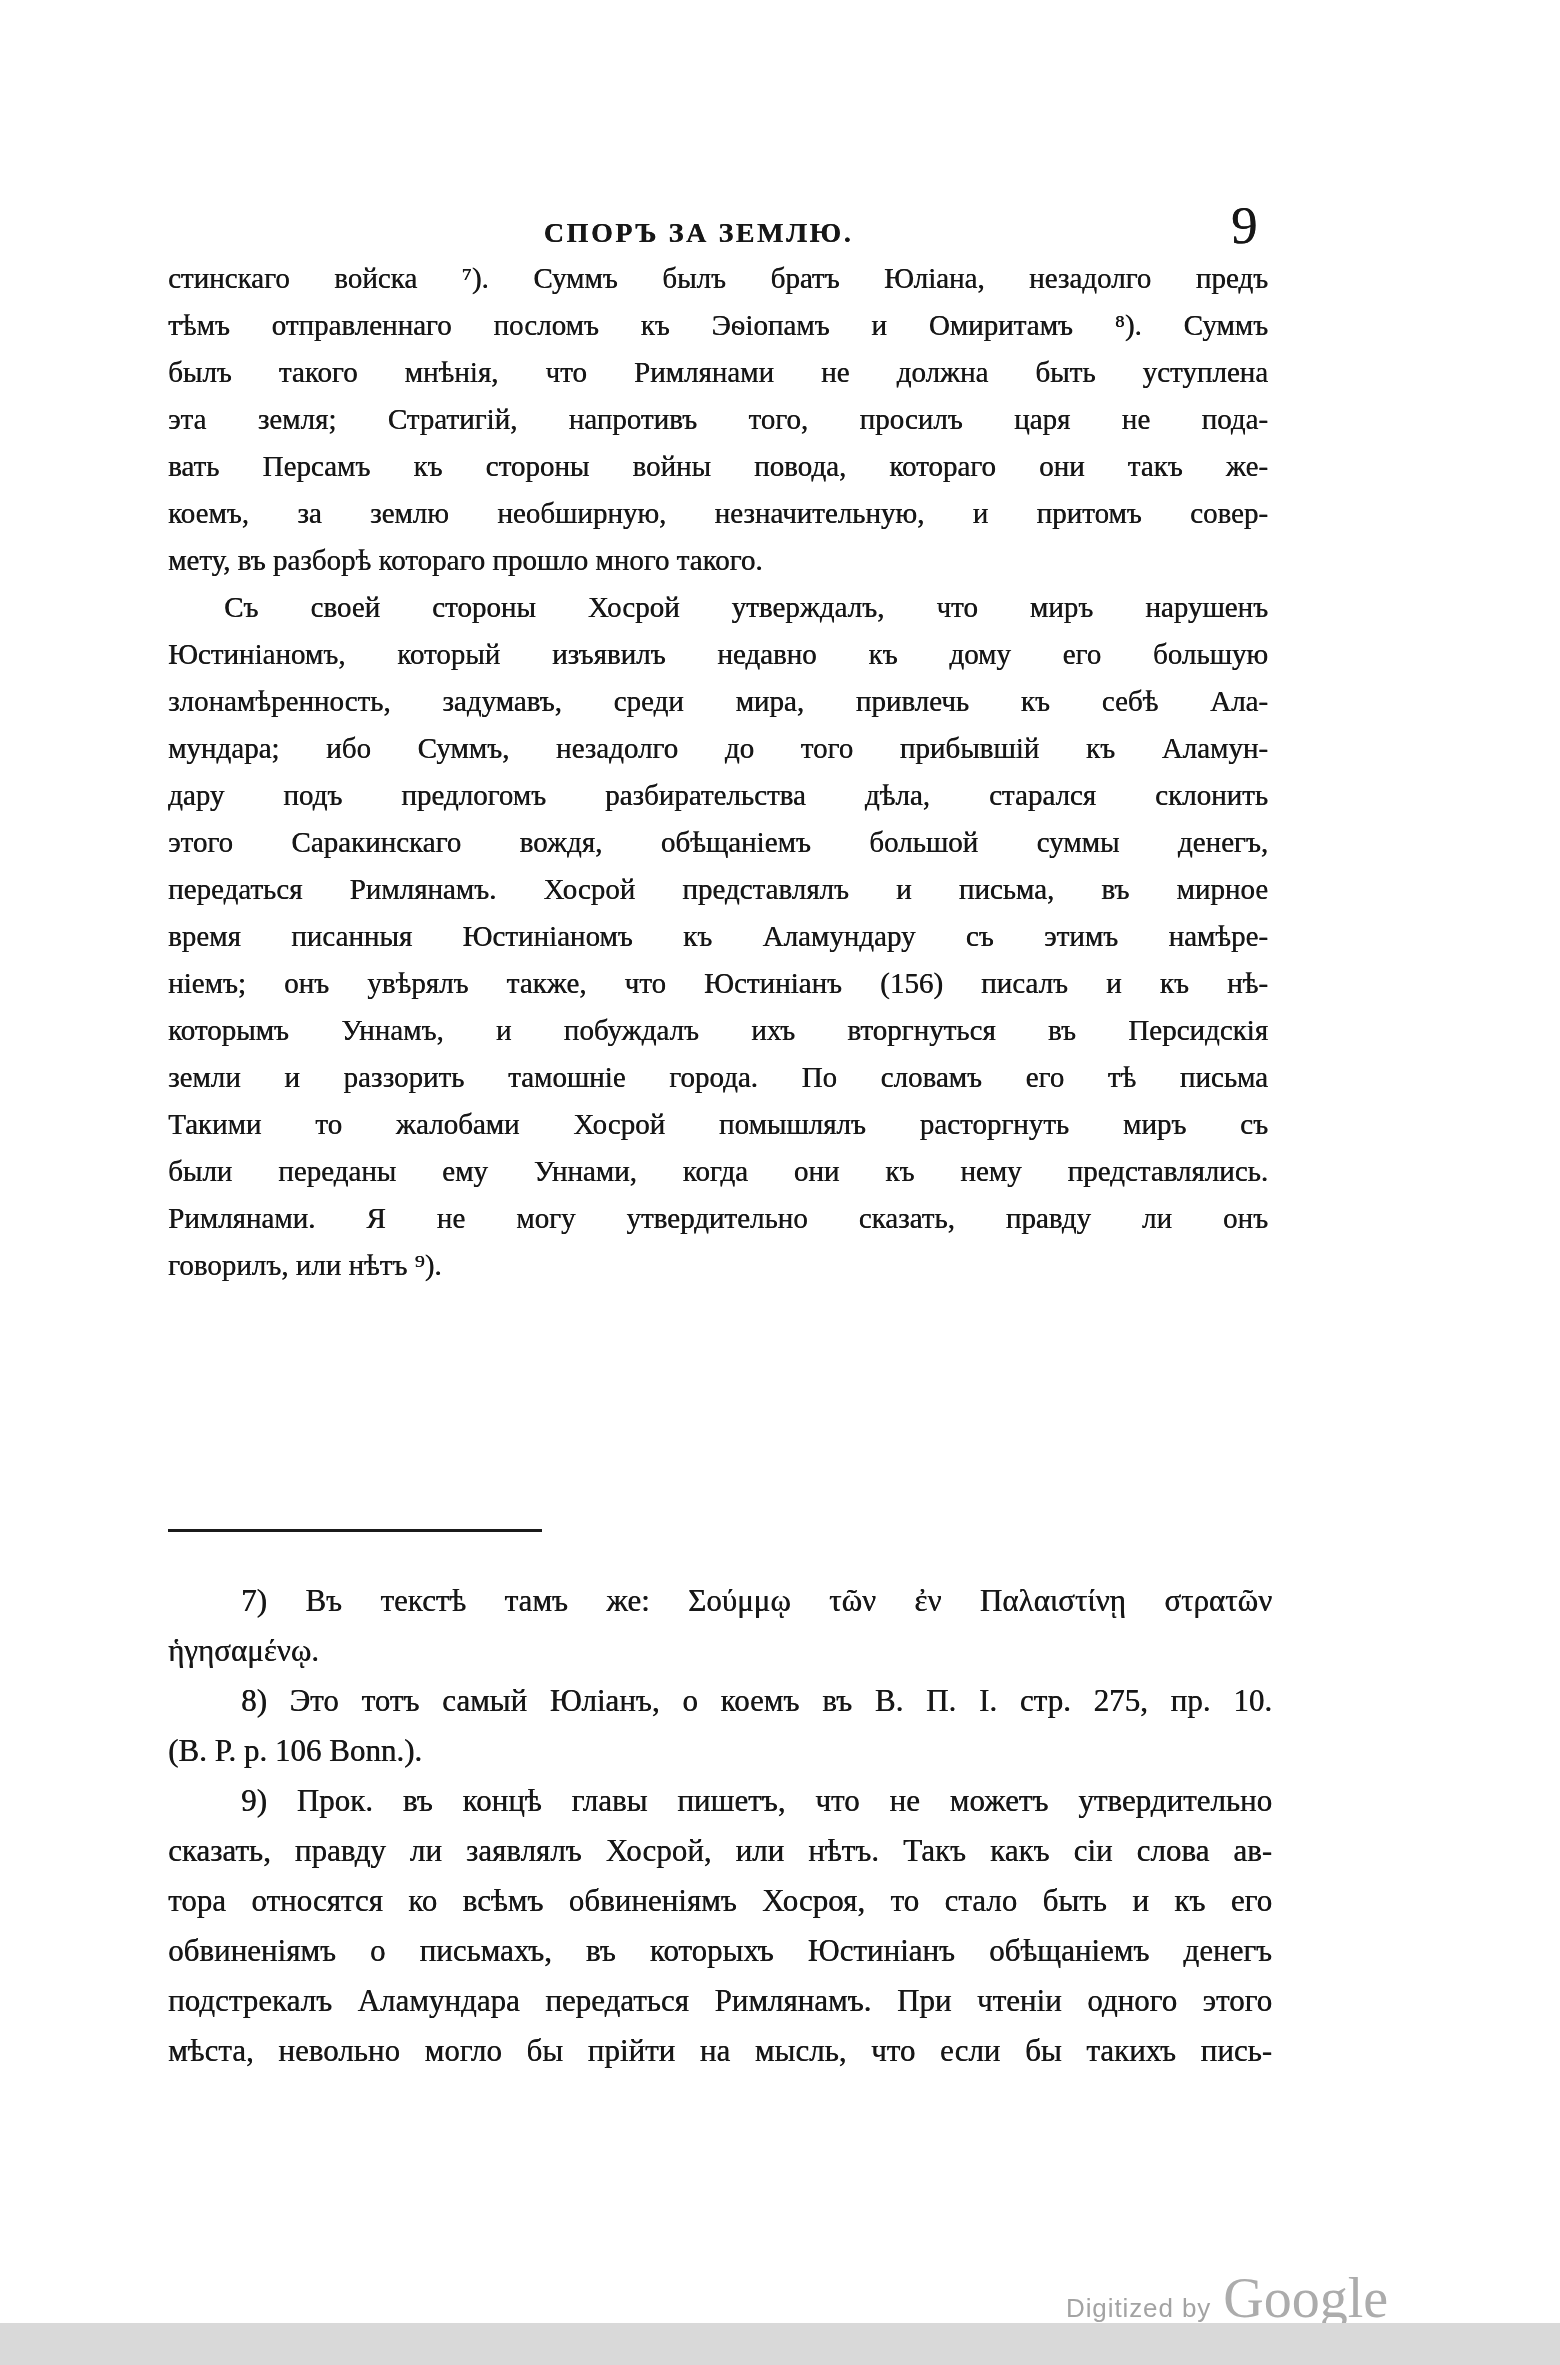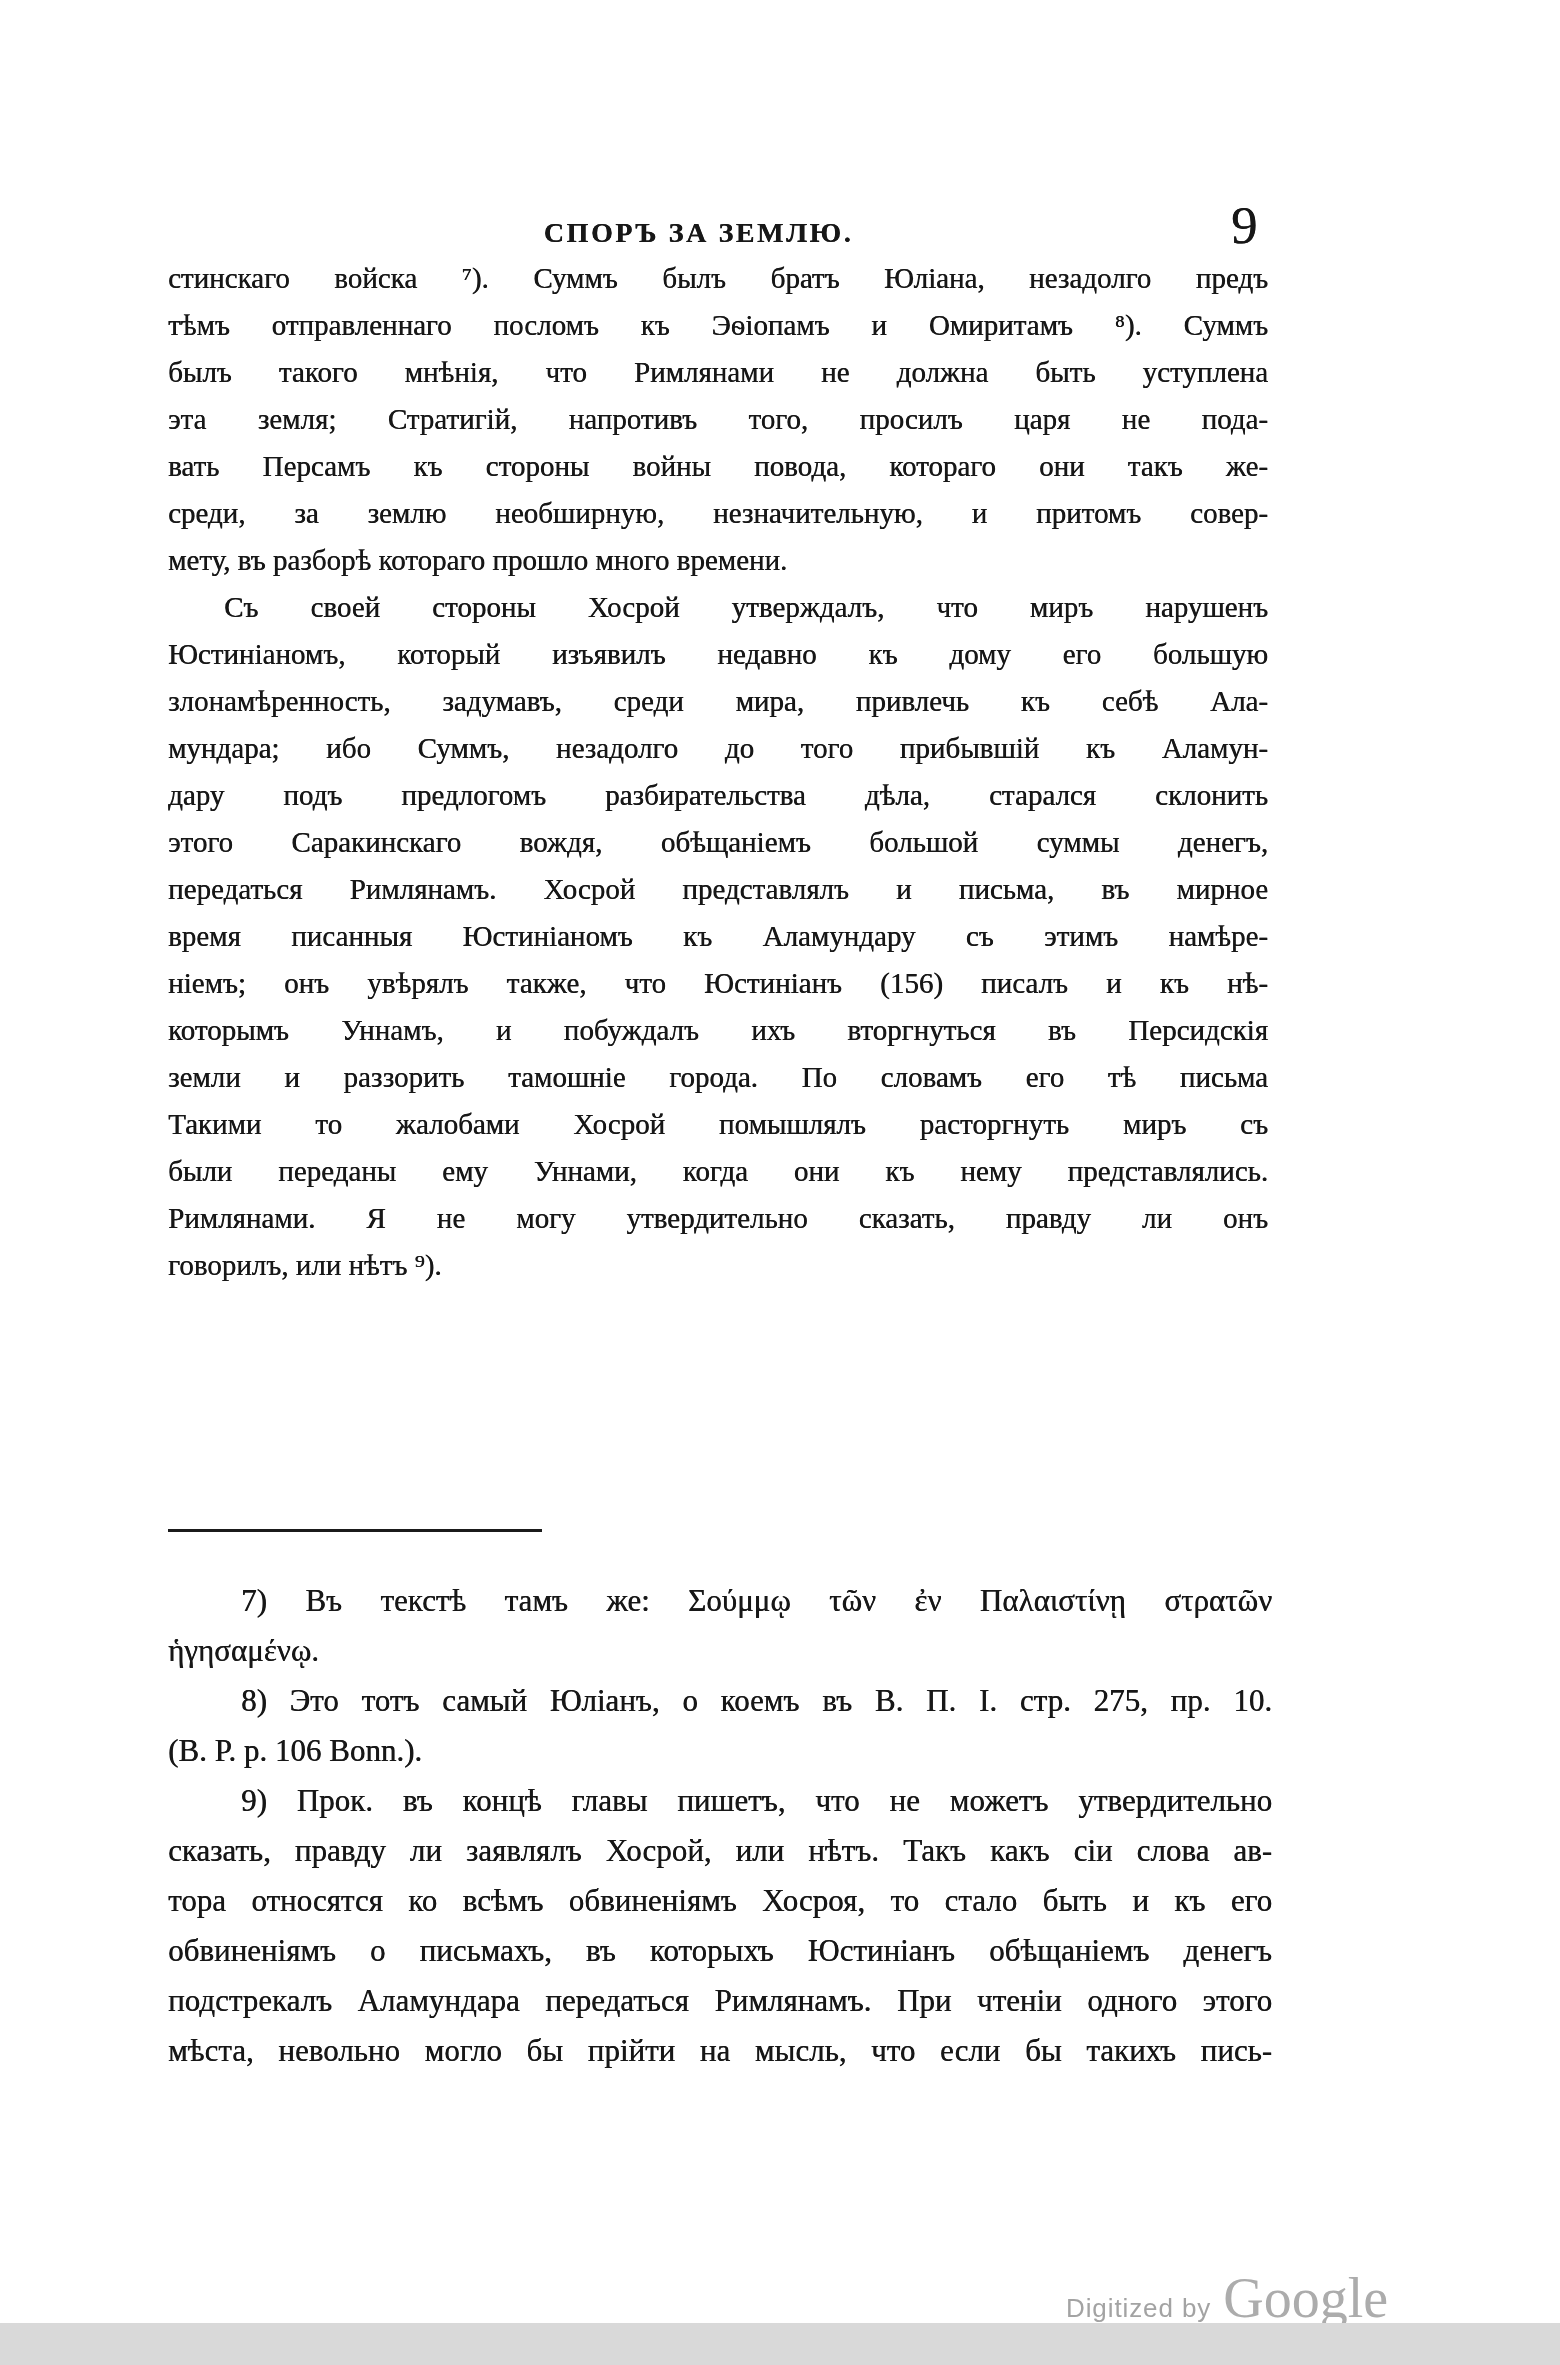--- a/index.html
+++ b/index.html
@@ -66,22 +66,22 @@
 
   <div class="page-number">9</div>
 
   <div class="bodyblock">
       <div class="para">
         <div class="tline">стинскаго войска ⁷). Суммъ былъ братъ Юліана, незадолго предъ</div>
         <div class="tline">тѣмъ отправленнаго посломъ къ Эѳіопамъ и Омиритамъ ⁸). Суммъ</div>
         <div class="tline">былъ такого мнѣнія, что Римлянами не должна быть уступлена</div>
         <div class="tline">эта земля; Стратигій, напротивъ того, просилъ царя не пода-</div>
         <div class="tline">вать Персамъ къ стороны войны повода, котораго они такъ же-</div>
-        <div class="tline">среди, за землю необширную, незначительную, и притомъ совер-</div>
-        <div class="tline noj">мету, въ разборѣ котораго прошло много времени.</div>
+        <div class="tline">коемъ, за землю необширную, незначительную, и притомъ совер-</div>
+        <div class="tline noj">мету, въ разборѣ котораго прошло много такого.</div>
       </div>
       <div class="para">
         <div class="tline ind">Съ своей стороны Хосрой утверждалъ, что миръ нарушенъ</div>
         <div class="tline">Юстиніаномъ, который изъявилъ недавно къ дому его большую</div>
         <div class="tline">злонамѣренность, задумавъ, среди мира, привлечь къ себѣ Ала-</div>
         <div class="tline">мундара; ибо Суммъ, незадолго до того прибывшій къ Аламун-</div>
         <div class="tline">дару подъ предлогомъ разбирательства дѣла, старался склонить</div>
         <div class="tline">этого Саракинскаго вождя, обѣщаніемъ большой суммы денегъ,</div>
         <div class="tline">передаться Римлянамъ. Хосрой представлялъ и письма, въ мирное</div>
         <div class="tline">время писанныя Юстиніаномъ къ Аламундару съ этимъ намѣре-</div>

